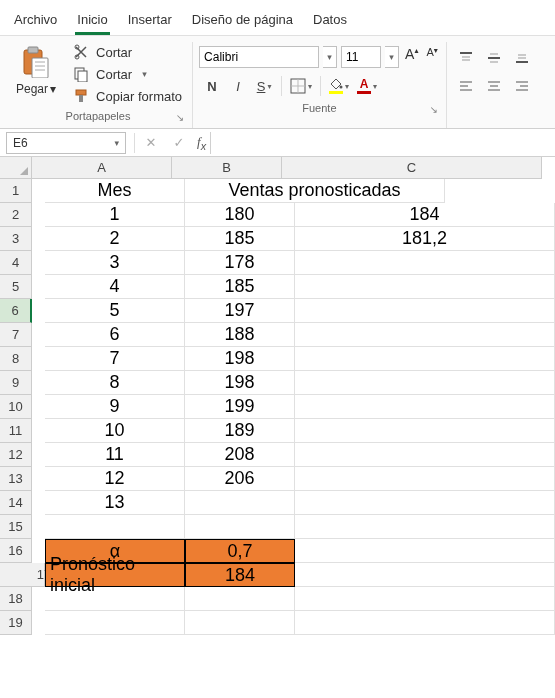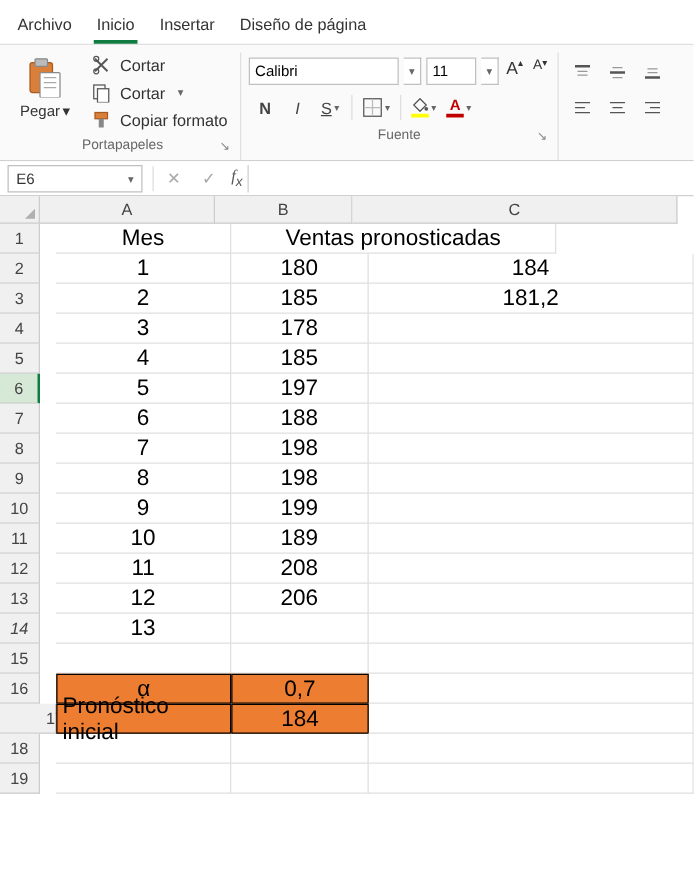--- a/index.html
+++ b/index.html
@@ -37,21 +37,21 @@
     .tbtn { min-width:26px; height:24px; display:flex; align-items:center; justify-content:center; cursor:pointer; border-radius:2px; color:#444; padding:0 4px; gap:2px; }
     .tbtn .caret { font-size:8px; color:#666; }
     .sep { width:1px; height:20px; background:#ddd; margin:0 4px; }
     .color-swatch-underline { display:flex; flex-direction:column; align-items:center; line-height:1; }
     .color-swatch-underline .bar { width:14px; height:3px; margin-top:1px; }
 
     .align-group { display:flex; flex-direction:column; gap:4px; padding-top:4px; }
     .align-row { display:flex; gap:2px; }
 
     .namebox-row { display:flex; align-items:center; border-bottom:1px solid #d0d0d0; background:#fff; height:28px; }
-    .namebox { width:108px; height:22px; border:1px solid #c0c0c0; margin:0 6px; padding:2px 6px; font-size:12px; display:flex; align-items:center; justify-content:space-between; background:#fff; cursor:text; }
+    .namebox { width:120px; height:22px; border:1px solid #c0c0c0; margin:0 6px; padding:2px 6px; font-size:12px; display:flex; align-items:center; justify-content:space-between; background:#fff; cursor:text; }
     .namebox .caret { color:#666; font-size:9px; }
     .fx-sep { width:1px; height:20px; background:#ddd; margin:0 2px; }
     .fx-btn { width:28px; height:24px; display:flex; align-items:center; justify-content:center; color:#aaa; cursor:pointer; }
     .fx-label { font-style:italic; font-family:"Times New Roman",serif; color:#555; margin:0 4px; }
     .formula-input { flex:1; height:22px; border:none; border-left:1px solid #d0d0d0; padding:2px 6px; font-size:12px; }
 
     .sheet { display:flex; }
     .corner { width:32px; height:22px; background:#f0f0f0; border-right:1px solid #ccc; border-bottom:1px solid #ccc; position:relative; }
     .corner::after { content:""; position:absolute; right:3px; bottom:3px; width:0; height:0; border-left:8px solid transparent; border-bottom:8px solid #b0b0b0; }
     .colheads { display:flex; }
@@ -69,20 +69,21 @@
     .rowheads { display:flex; flex-direction:column; }
   </style>
 </head>
 <body>
 
 <div class="menubar">
   <div class="menuitem">Archivo</div>
   <div class="menuitem active">Inicio</div>
   <div class="menuitem">Insertar</div>
   <div class="menuitem">Diseño de página</div>
+  <div class="menuitem">Datos</div>
 </div>
 
 <div class="ribbon">
 
   <div class="group">
     <div class="paste-area">
       <div class="paste-btn">
         <svg width="28" height="32" viewBox="0 0 28 32">
           <rect x="2" y="4" width="18" height="24" rx="2" fill="#d97f3a" stroke="#a85a1f"></rect>
           <rect x="6" y="1" width="10" height="6" rx="1" fill="#bbb" stroke="#888"></rect>
@@ -272,21 +273,21 @@
           <div class="rowhead" style="height: 24px;">4</div>
           <div class="rowhead" style="height: 24px;">5</div>
           <div class="rowhead active" style="height: 24px;">6</div>
           <div class="rowhead" style="height: 24px;">7</div>
           <div class="rowhead" style="height: 24px;">8</div>
           <div class="rowhead" style="height: 24px;">9</div>
           <div class="rowhead" style="height: 24px;">10</div>
           <div class="rowhead" style="height: 24px;">11</div>
           <div class="rowhead" style="height: 24px;">12</div>
           <div class="rowhead" style="height: 24px;">13</div>
-          <div class="rowhead" style="height: 24px; font-style: italic;">14</div>
+          <div class="rowhead" style="height: 24px;">14</div>
           <div class="rowhead" style="height: 24px;">15</div>
           <div class="rowhead" style="height: 24px;">16</div>
           <div class="rowhead" style="height: 24px; padding-left: 44px;">17</div>
           <div class="rowhead" style="height: 24px;">18</div>
           <div class="rowhead" style="height: 24px;">19</div>
         </div>
       <div class="grid-body" id="gridbody">
           <div class="cells-row">
             <div class="cell colA">Mes</div>
             <div class="cell colC">Ventas pronosticadas</div>

